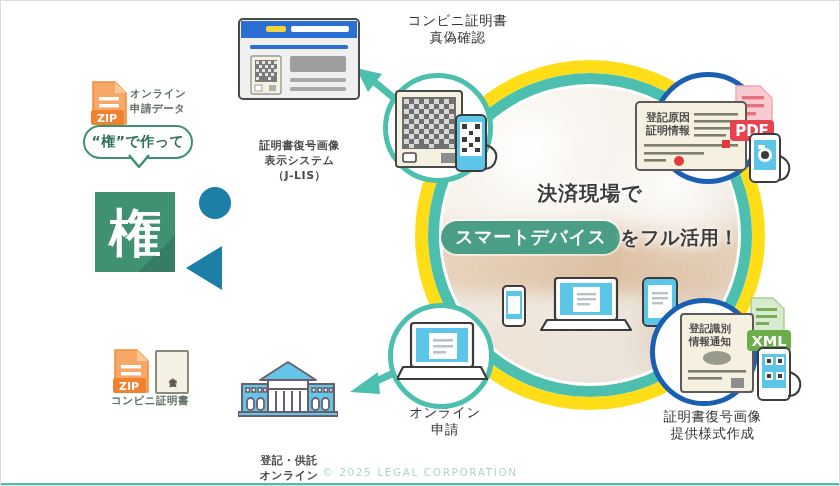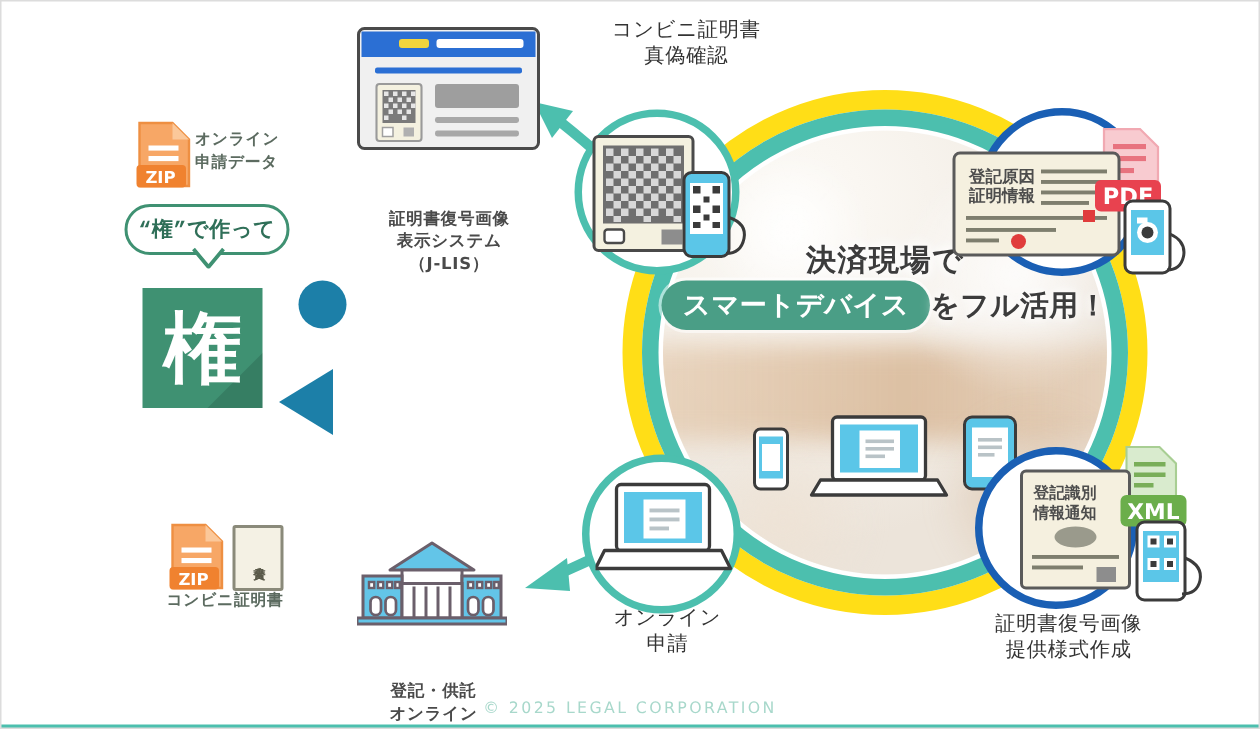--- a/index.html
+++ b/index.html
@@ -64,30 +64,30 @@
   }
   .photo .blur-a{position:absolute;left:8%;top:6%;width:40%;height:34%;
     background:radial-gradient(circle,rgba(255,255,255,.95),rgba(248,243,236,0) 72%);filter:blur(7px);}
   .photo .blur-b{position:absolute;left:60%;top:62%;width:48%;height:42%;
     background:radial-gradient(circle,rgba(206,168,132,.5),rgba(206,168,132,0) 70%);filter:blur(8px);}
   .photo .blur-c{position:absolute;left:4%;top:70%;width:46%;height:36%;
     background:radial-gradient(circle,rgba(238,226,212,.85),rgba(238,226,212,0) 70%);filter:blur(7px);}
 
   
   .center-copy{
-    position:absolute;left:415px;top:160px;width:350px;
+    position:absolute;left:415px;top:180px;width:350px;
     text-align:center;
     z-index:6;
   }
   .center-line1{
     font-size:20px;font-weight:bold;color:#3c3c3c;letter-spacing:1px;
     text-shadow:0 0 6px #fff,0 0 10px #fff,0 0 14px #fff;
   }
   .center-line2{
-    margin-top:0;
+    margin-top:14px;
     font-size:19px;font-weight:bold;color:#3c3c3c;letter-spacing:.5px;
     display:flex;align-items:center;justify-content:center;gap:0;
     text-shadow:0 0 6px #fff,0 0 10px #fff;
   }
   .pill{
     background:#4A9E86;color:#fff;border-radius:22px;
     padding:4px 14px 5px;font-size:18px;font-weight:bold;letter-spacing:.5px;
     text-shadow:none;
     box-shadow:0 0 0 2px rgba(255,255,255,.55);
   }
@@ -451,21 +451,21 @@
     </svg>
   </div>
   <div class="lbl lbl-sm" style="left:224px;top:418px;width:130px;line-height:1.35;">登記・供託
 オンライン</div>
 
   <div class="ken-logo">
     <div class="shadow"></div>
     <div class="ken">権</div>
   </div>
 
-  <div class="bubble" style="left:83px;top:136px;width:106px;height:30px;font-family:Liberation Mono, monospace;">
+  <div class="bubble" style="left:83px;top:125px;width:106px;height:30px;">
     <span>“権”で作って</span>
     <svg style="position:absolute;left:42px;top:27px;" width="24" height="14" viewBox="0 0 24 14">
       <path d="M2 1 L12 13 L22 1" fill="#fff" stroke="#3F9172" stroke-width="2.5" stroke-linejoin="round"></path>
       <rect x="4" y="-2" width="16" height="3" fill="#fff"></rect>
     </svg>
   </div>
 
 
   <div class="abs" style="left:90px;top:80px;width:40px;height:48px;z-index:5;">
     <svg width="40" height="48" viewBox="0 0 40 48">

